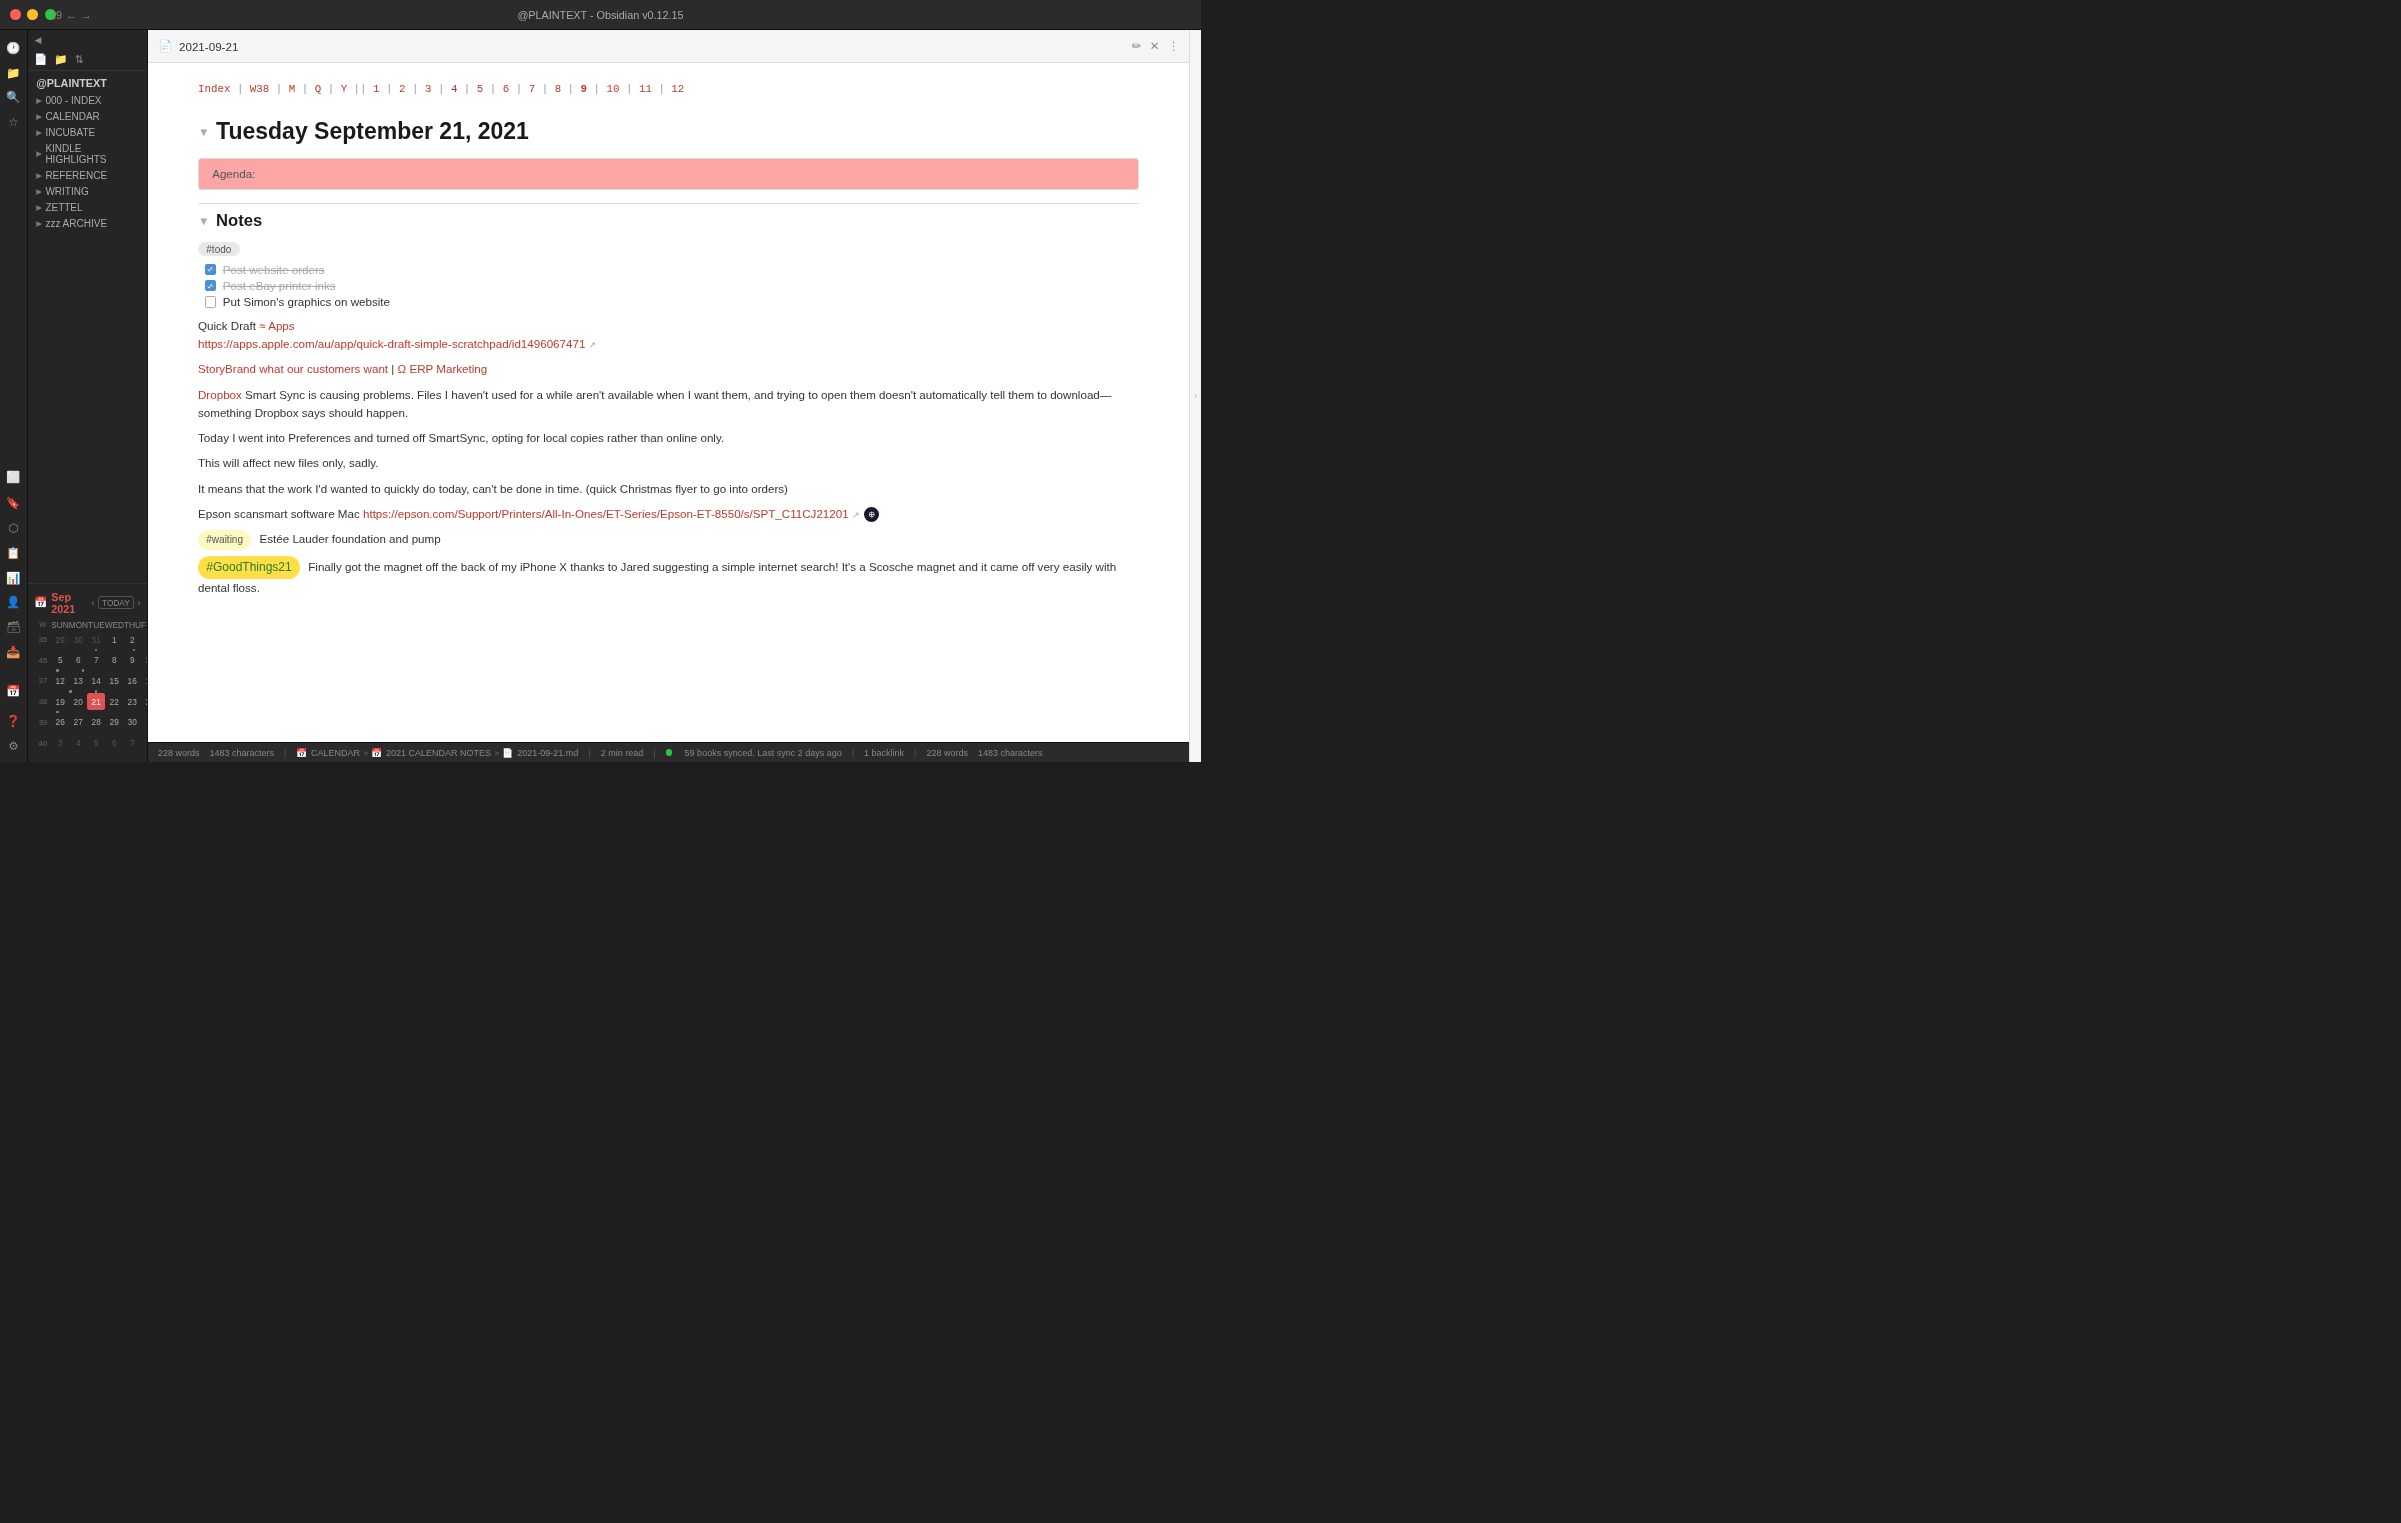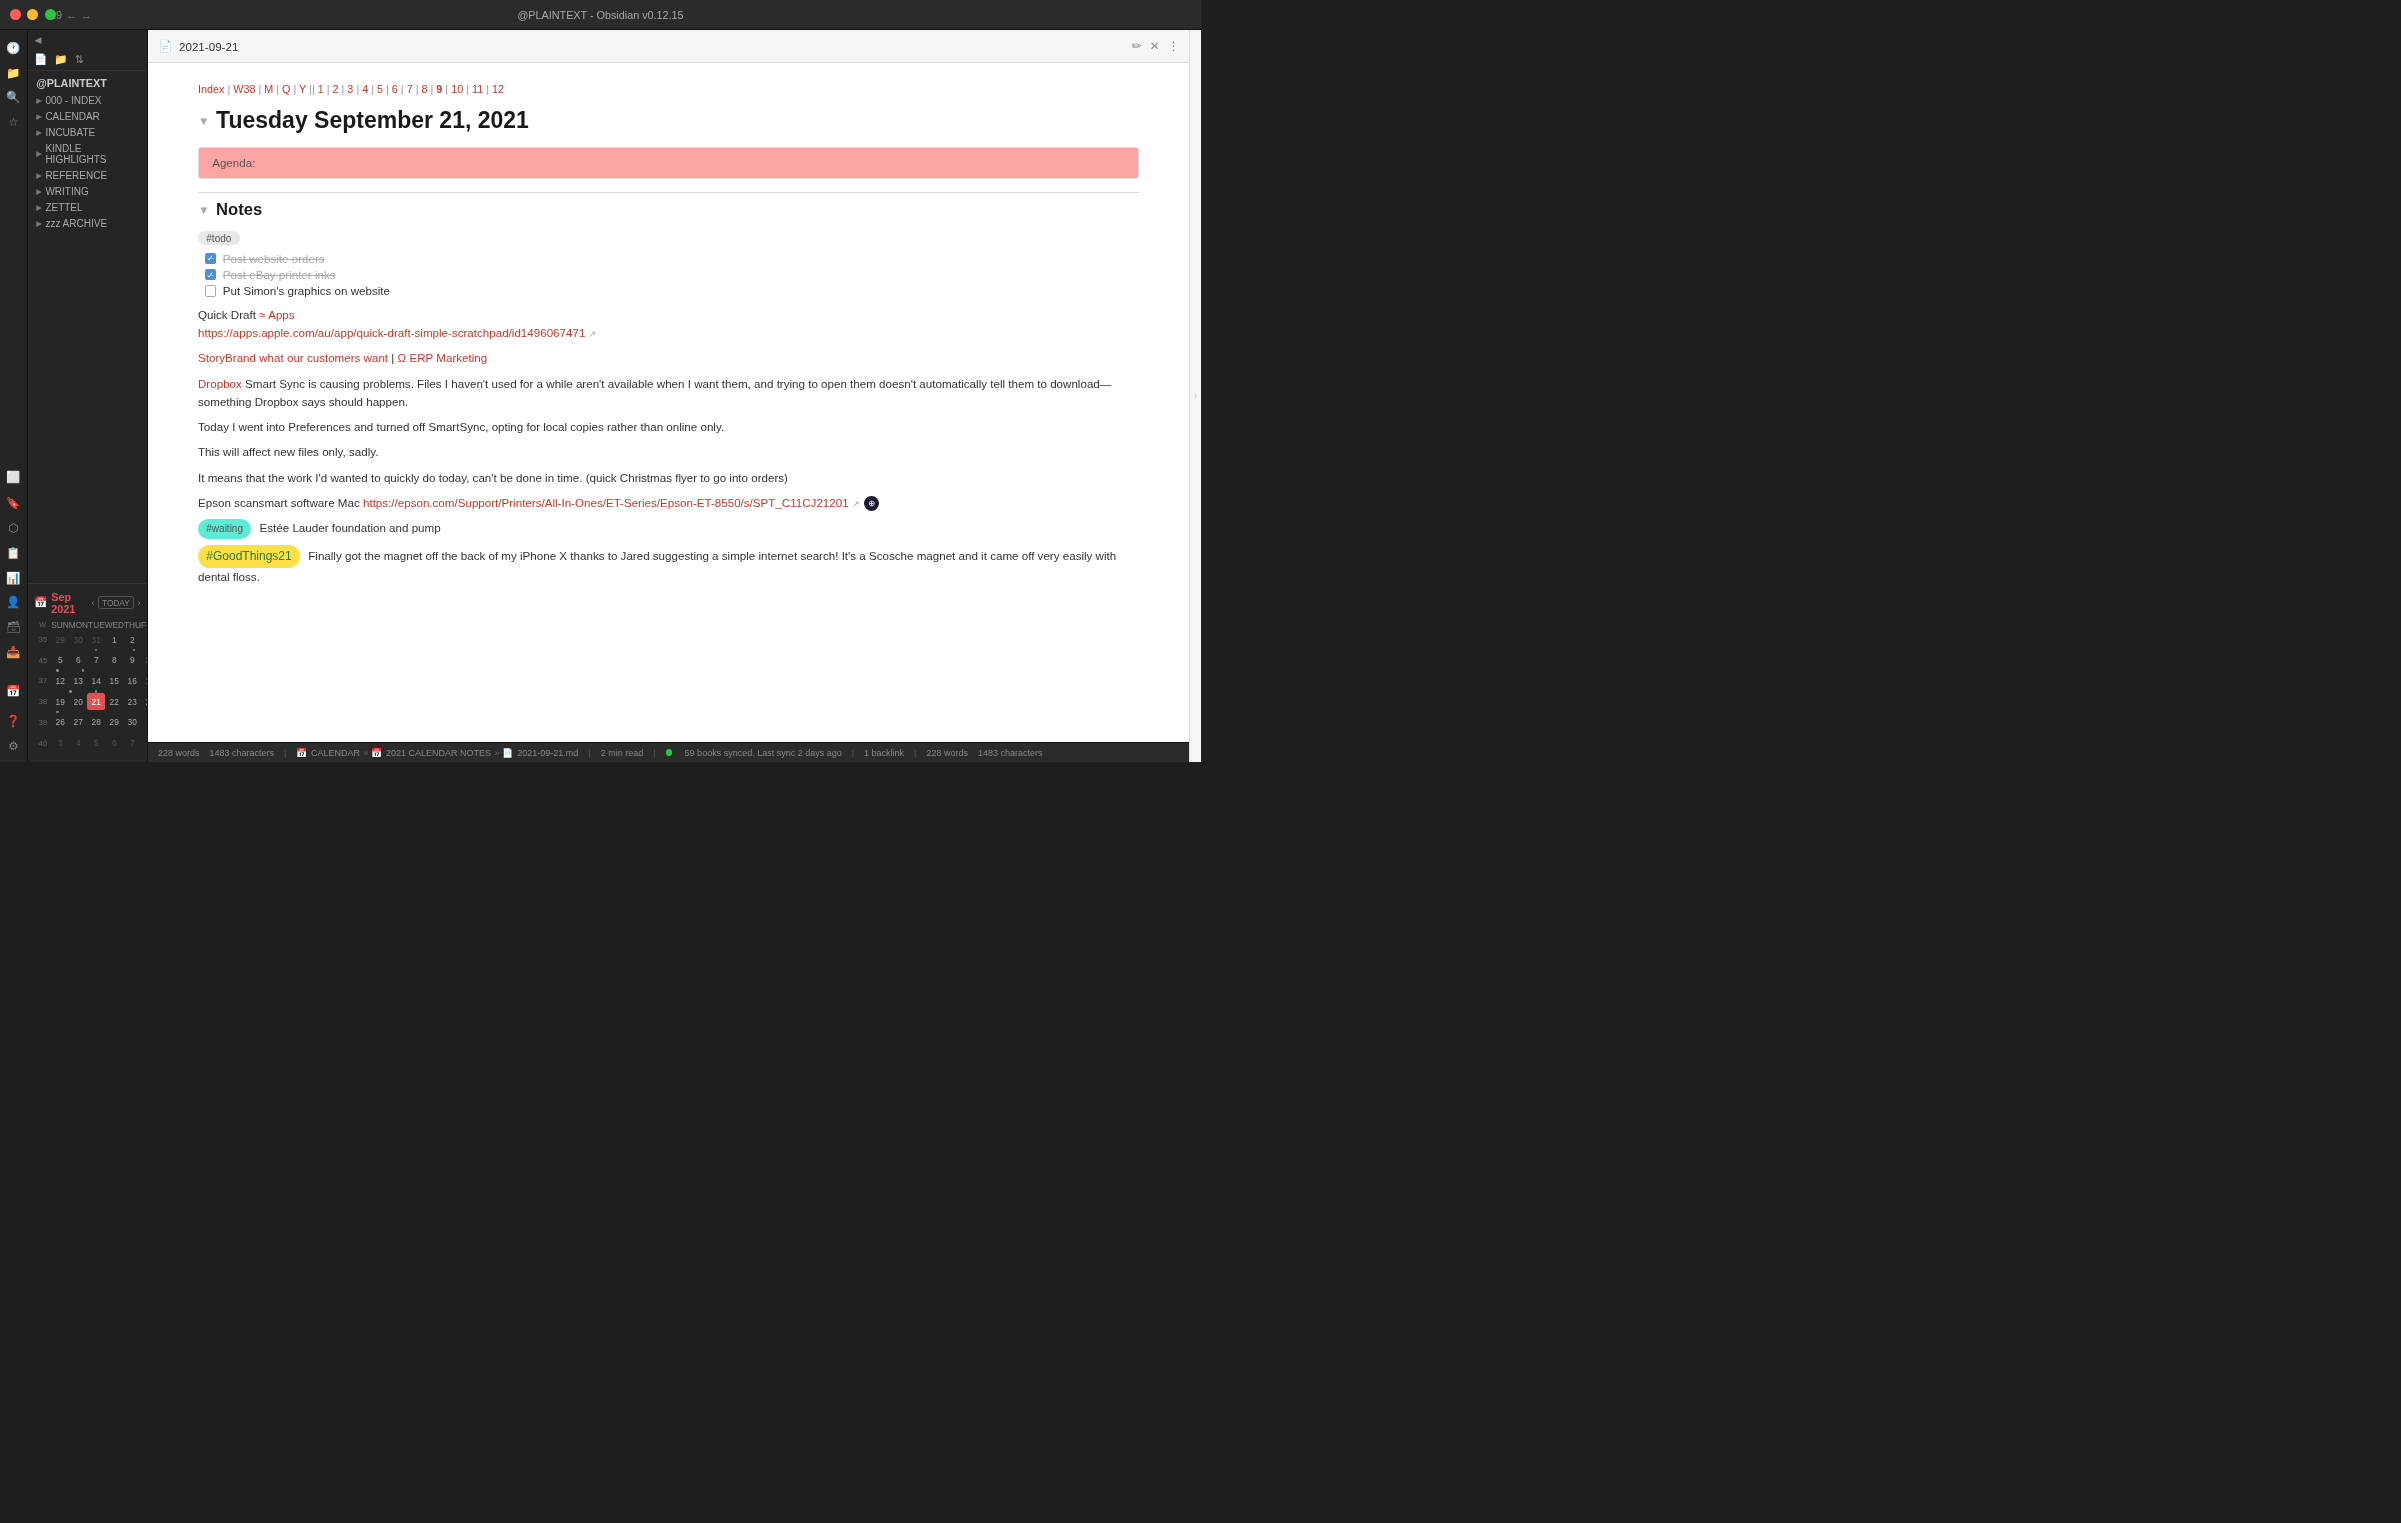--- a/index.html
+++ b/index.html
@@ -55,21 +55,21 @@
 
     
     .editor-area { flex: 1; display: flex; flex-direction: column; background: #fff; overflow: hidden; }
     .editor-topbar { height: 33px; background: #f5f5f5; border-bottom: 0.8px solid #ddd; display: flex; align-items: center; padding: 0 10px; gap: 6.6px; flex-shrink: 0; }
     .editor-file-icon { color: #888; font-size: 11.6px; }
     .editor-title { font-size: 11.6px; color: #333; font-weight: 500; }
     .editor-topbar-actions { margin-left: auto; display: flex; gap: 8.3px; color: #888; font-size: 11.6px; cursor: pointer; }
 
     
     .editor-content { flex: 1; overflow-y: auto; padding: 20px 50px; background: #fff; }
-    .note-links { font-size: 10.8px; margin-bottom: 12px; color: #888; }
+    .note-links { font-size: 10.8px; margin-bottom: 23px; color: #888; font-family: Liberation Mono, monospace; }
     .note-links a { color: #c0392b; text-decoration: none; }
     .note-links .sep { color: #999; }
     .note-title-row { display: flex; align-items: center; gap: 6.6px; margin-bottom: 13.2px; }
     .note-collapse-btn { color: #aaa; font-size: 11.6px; cursor: pointer; }
     .note-title { font-size: 23px; font-weight: 700; color: #1a1a1a; }
     .agenda-box { border: 0.8px solid #ddd; border-radius: 3.3px; padding: 8.3px 13.2px; margin-bottom: 13.2px; font-size: 11.6px; color: #555; background: #fca5a5; }
     .note-section-header { display: flex; align-items: center; gap: 6.6px; margin-bottom: 10px; margin-top: 3.3px; }
     .section-collapse { color: #aaa; font-size: 11.6px; cursor: pointer; }
     .section-title { font-size: 16.6px; font-weight: 700; color: #1a1a1a; }
     .tag-pill { background: #e8e8e8; border-radius: 16.6px; padding: 1.7px 8.3px; font-size: 10px; color: #555; display: inline-block; margin-bottom: 6.6px; }
@@ -77,21 +77,21 @@
     .check-item { display: flex; align-items: center; gap: 6.6px; margin-bottom: 3.3px; font-size: 11.6px; }
     .check-item.checked { color: #aaa; text-decoration: line-through; text-align: center; }
     .check-item.unchecked { color: #333; }
     .checkbox { width: 11.6px; height: 11.6px; border: 0.8px solid #aaa; border-radius: 1.7px; display: flex; align-items: center; justify-content: center; flex-shrink: 0; }
     .checkbox.checked { background: #4a90d9; border-color: #4a90d9; }
     .checkbox.checked::after { content: '✓'; color: #fff; font-size: 8.3px; }
     .note-para { font-size: 11.6px; color: #333; margin-bottom: 6.6px; line-height: 1.6; }
     .note-para a { color: #c0392b; text-decoration: none; }
     .inline-link { color: #c0392b; text-decoration: none; font-size: 11.6px; }
     .note-link { color: #c0392b; text-decoration: none; font-size: 11.6px; }
-    .tag-waiting { background: #5eead4; border-radius: 16.6px; padding: 1.7px 8.3px; font-size: 10px; color: #555; display: inline-block; margin-right: 5px; }
+    .tag-waiting { background: #fef9c3; border-radius: 16.6px; padding: 1.7px 8.3px; font-size: 10px; color: #555; display: inline-block; margin-right: 5px; }
     .tag-good { background: #fde047; border-radius: 16.6px; padding: 1.7px 8.3px; font-size: 12px; color: #2d7a2d; display: inline-block; margin-right: 5px; }
 
     
     .status-bar { height: 20px; background: #2b2b2b; display: flex; align-items: center; padding: 0 10px; gap: 10px; font-size: 9px; color: #888; border-top: 0.8px solid #111; flex-shrink: 0; }
     .status-sep { color: #555; }
     .status-dot { width: 6.6px; height: 6.6px; border-radius: 50%; background: #28c840; display: inline-block; margin-right: 2.5px; }
     .breadcrumb { display: flex; align-items: center; gap: 3.3px; }
     .breadcrumb a { color: #888; text-decoration: none; }
     .breadcrumb-sep { color: #666; }
 

